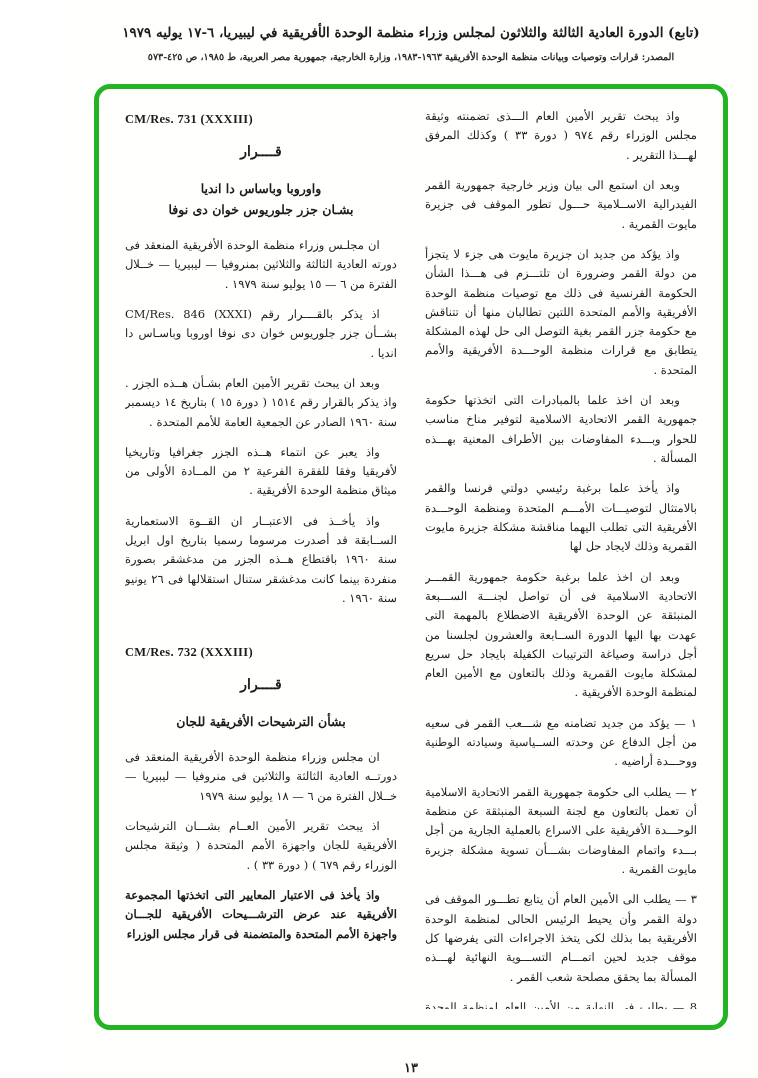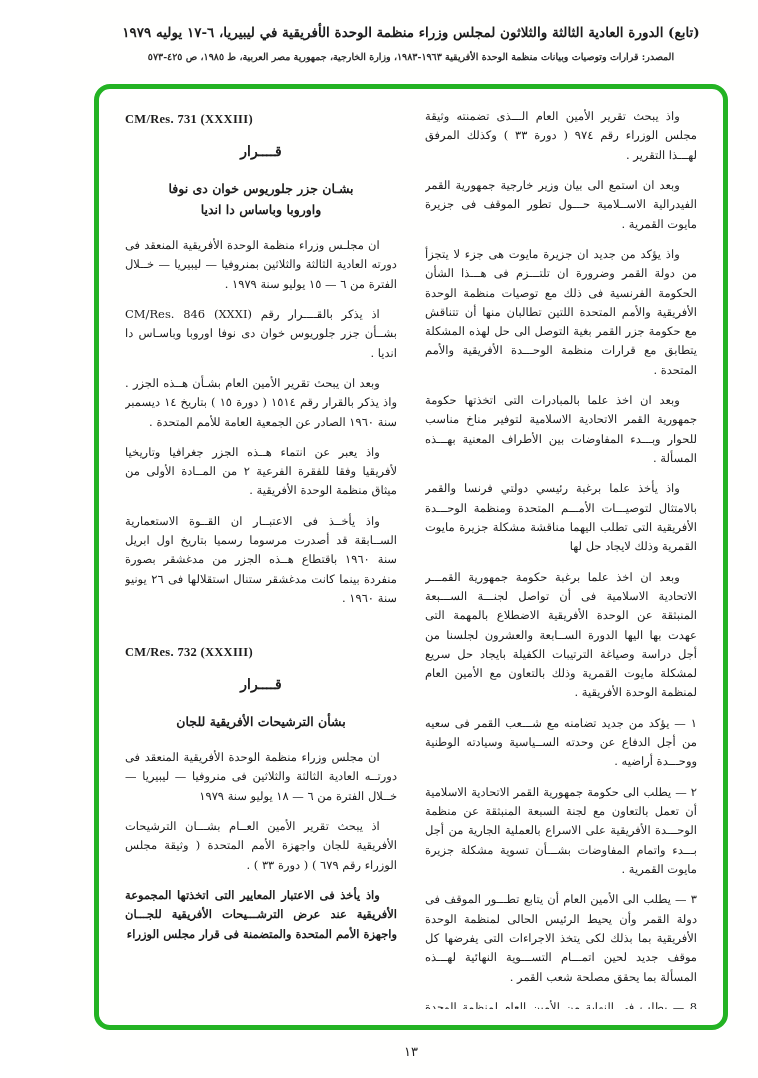--- a/index.html
+++ b/index.html
@@ -84,23 +84,23 @@
     margin-bottom: 11px;
     font-weight: 700;
   }
   .block.item {
     text-align: justify;
     text-indent: 0;
     margin-bottom: 11px;
   }
   .page-number {
     text-align: center;
-    margin-top: 14px;
+    margin-top: 30px;
     font-size: 13px;
-    font-weight: 400;
+    font-weight: 700;
   }
 </style>
 </head>
 <body>
 
 <div class="page">
 
   <header class="doc-header">
     <div class="header-title">(تابع) الدورة العادية الثالثة والثلاثون لمجلس وزراء منظمة الوحدة الأفريقية في ليبيريا، ٦-١٧ يوليه ١٩٧٩</div>
     <div class="header-source">المصدر: قرارات وتوصيات وبيانات منظمة الوحدة الأفريقية ١٩٦٣-١٩٨٣، وزارة الخارجية، جمهورية مصر العربية، ط ١٩٨٥، ص ٤٢٥-٥٧٣</div>
@@ -117,22 +117,22 @@
           <div class="block para">وبعد ان اخذ علما برغبة حكومة جمهورية القمـــر الاتحادية الاسلامية فى أن تواصل لجنـــة الســـبعة المنبثقة عن الوحدة الأفريقية الاضطلاع بالمهمة التى عهدت بها اليها الدورة الســابعة والعشرون لجلسنا من أجل دراسة وصياغة الترتيبات الكفيلة بايجاد حل سريع لمشكلة مايوت القمرية وذلك بالتعاون مع الأمين العام لمنظمة الوحدة الأفريقية .</div>
           <div class="block item">١ — يؤكد من جديد تضامنه مع شـــعب القمر فى سعيه من أجل الدفاع عن وحدته الســياسية وسيادته الوطنية ووحـــدة أراضيه .</div>
           <div class="block item">٢ — يطلب الى حكومة جمهورية القمر الاتحادية الاسلامية أن تعمل بالتعاون مع لجنة السبعة المنبثقة عن منظمة الوحـــدة الأفريقية على الاسراع بالعملية الجارية من أجل بـــدء واتمام المفاوضات بشـــأن تسوية مشكلة جزيرة مايوت القمرية .</div>
           <div class="block item">٣ — يطلب الى الأمين العام أن يتابع تطـــور الموقف فى دولة القمر وأن يحيط الرئيس الحالى لمنظمة الوحدة الأفريقية بما بذلك لكى يتخذ الاجراءات التى يفرضها كل موقف جديد لحين اتمـــام التســـوية النهائية لهـــذه المسألة بما يحقق مصلحة شعب القمر .</div>
           <div class="block item">8 — يطلب فى النهاية من الأمين العام لمنظمة الوحدة الأفريقية أن يقدم تقريرا عن تطور المشكلة الى الدورة القادمة لمجلس الوزراء .</div>
         </div>
       <div class="col col-second" id="col-left">
           <div class="block res_number">CM/Res. 731 (XXXIII)</div>
           <div class="block heading">قــــرار</div>
           <div class="block subtitle">
+            <div>واوروبا وباساس دا انديا</div>
             <div>بشـان جزر جلوريوس خوان دى نوفا</div>
-            <div>واوروبا وباساس دا انديا</div>
           </div>
           <div class="block para">ان مجلـس وزراء منظمة الوحدة الأفريقية المنعقد فى دورته العادية الثالثة والثلاثين بمنروفيا — ليبيريا — خــلال الفترة من ٦ — ١٥ يوليو سنة ١٩٧٩ .</div>
           <div class="block para">اذ يذكر بالقــــرار رقم CM/Res. 846 (XXXI) بشــأن جزر جلوريوس خوان دى نوفا اوروبا وباسـاس دا انديا .</div>
           <div class="block para">وبعد ان يبحث تقرير الأمين العام بشـأن هــذه الجزر . واذ يذكر بالقرار رقم ١٥١٤ ( دورة ١٥ ) بتاريخ ١٤ ديسمبر سنة ١٩٦٠ الصادر عن الجمعية العامة للأمم المتحدة .</div>
           <div class="block para">واذ يعبر عن انتماء هــذه الجزر جغرافيا وتاريخيا لأفريقيا وفقا للفقرة الفرعية ٢ من المــادة الأولى من ميثاق منظمة الوحدة الأفريقية .</div>
           <div class="block para">واذ يأخــذ فى الاعتبــار ان القــوة الاستعمارية الســابقة قد أصدرت مرسوما رسميا بتاريخ اول ابريل سنة ١٩٦٠ باقتطاع هــذه الجزر من مدغشقر بصورة منفردة بينما كانت مدغشقر ستنال استقلالها فى ٢٦ يونيو سنة ١٩٦٠ .</div>
           <div class="block res_number">CM/Res. 732 (XXXIII)</div>
           <div class="block heading">قــــرار</div>
           <div class="block subtitle">
             <div>بشأن الترشيحات الأفريقية للجان</div>

